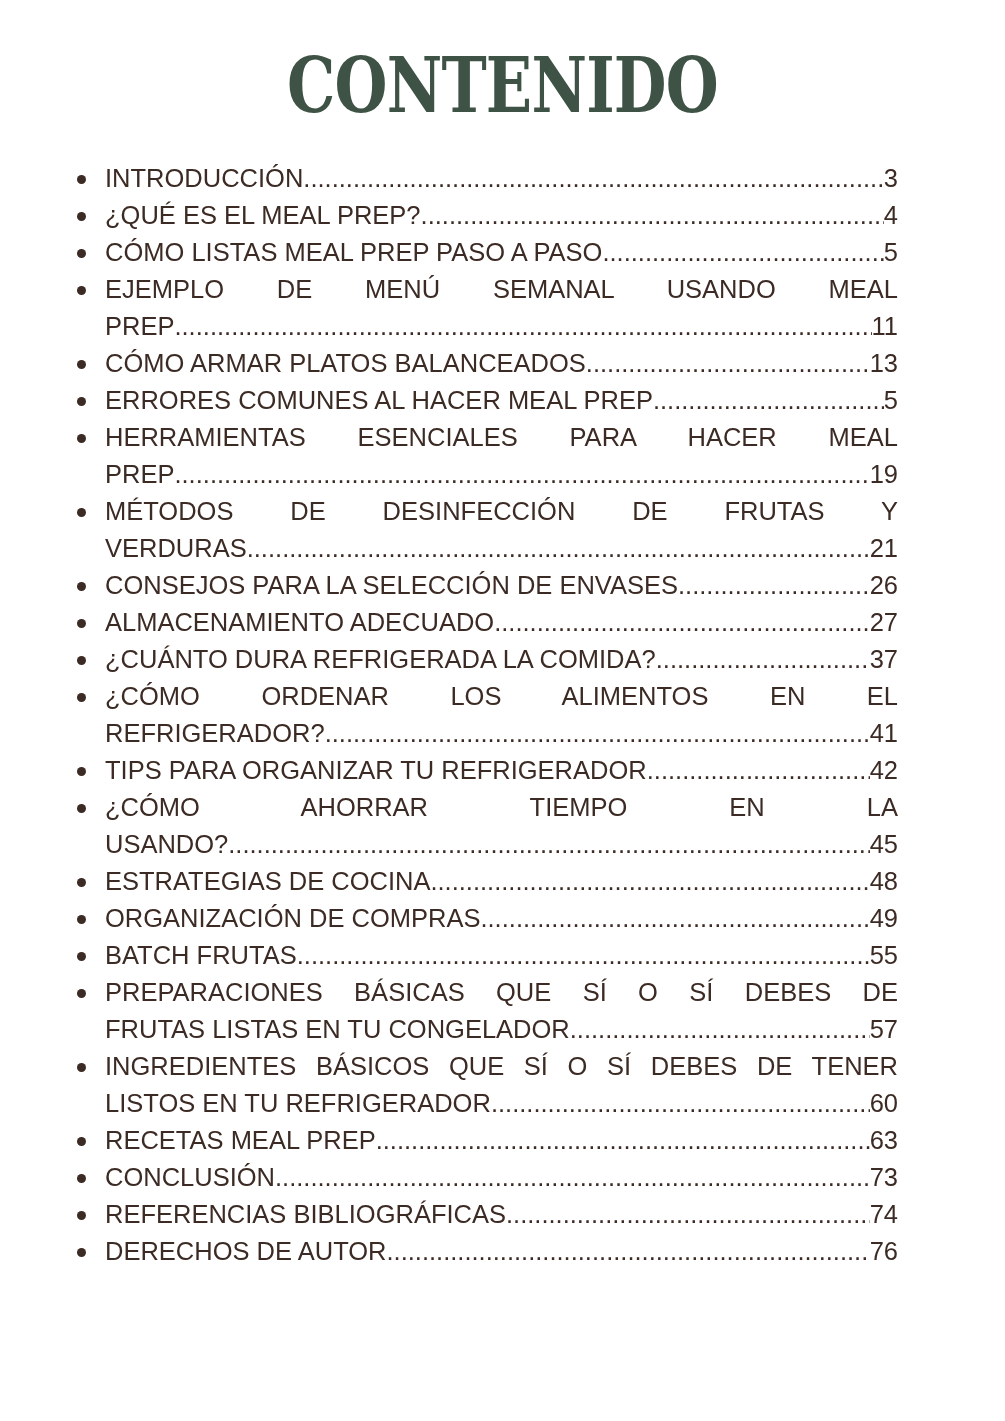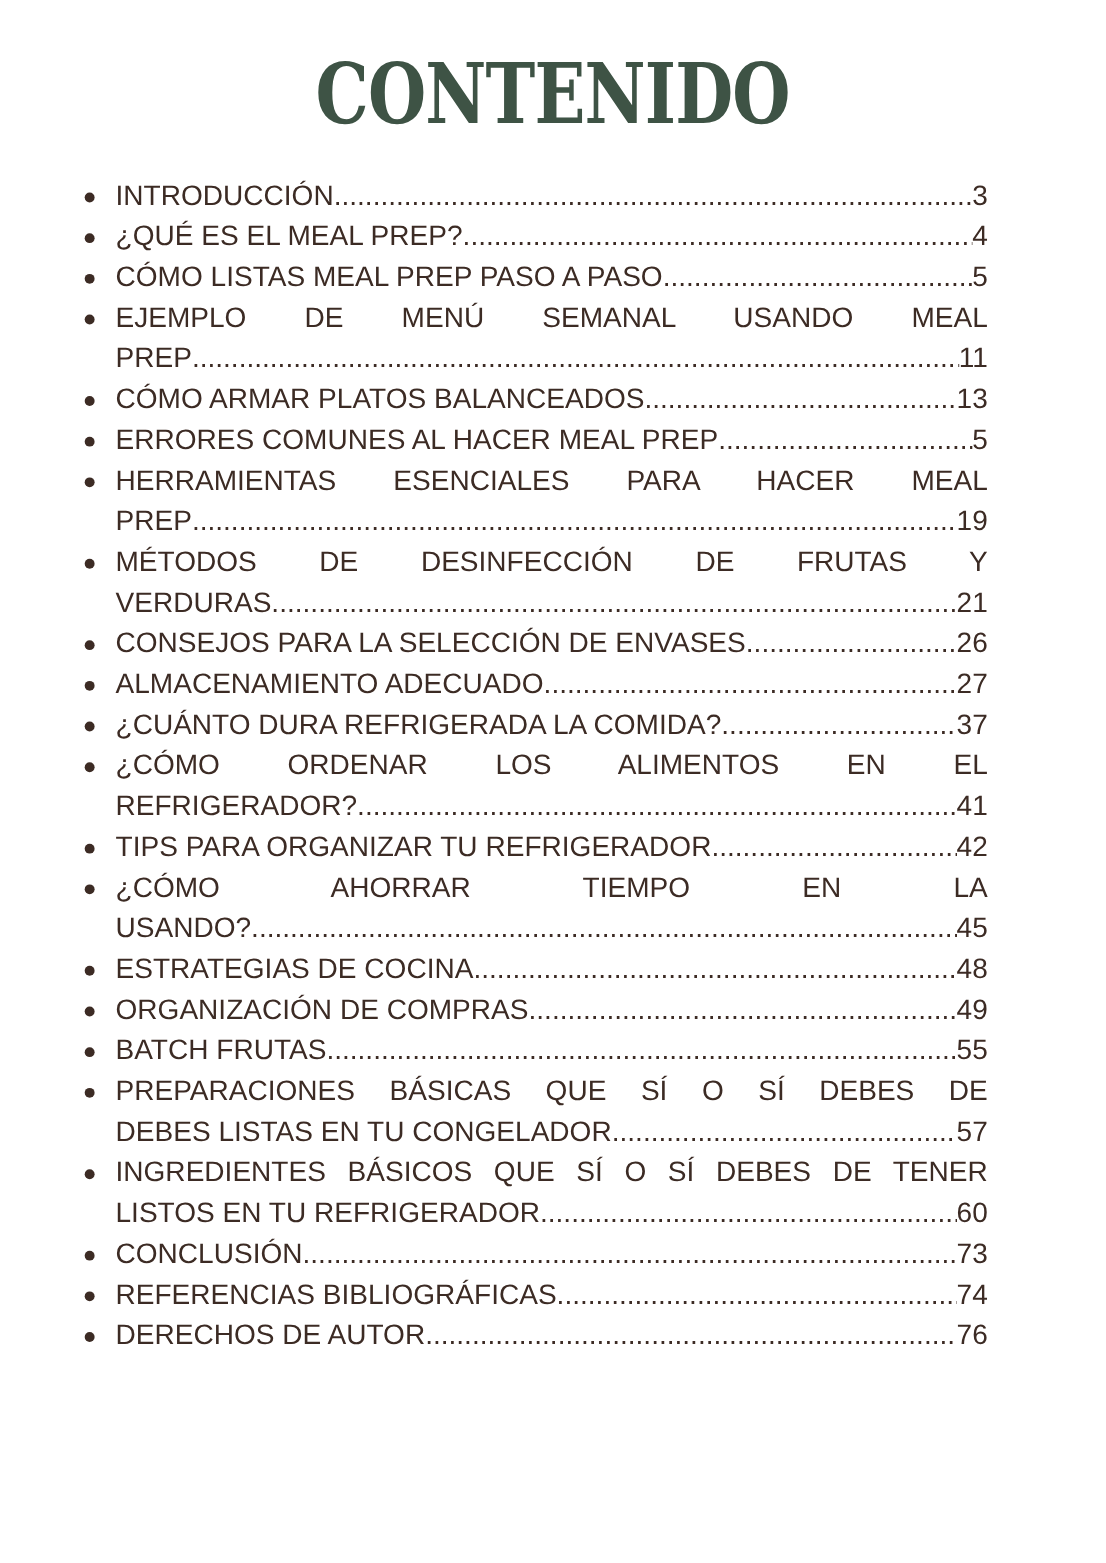--- a/index.html
+++ b/index.html
@@ -266,34 +266,44 @@
             <span class="leader"></span>
             <span class="page-num">55</span>
           </div>
         </div>
   </li>
       <li class="toc-entry">
     <span class="bullet"></span>
     <div class="entry-body">
           <div class="wrap-line">PREPARACIONES BÁSICAS QUE SÍ O SÍ DEBES DE</div>
           <div class="last-line">
-            <span class="t">DEBES LISTAS EN TU CONGELADOR</span>
+            <span class="t">FRUTAS LISTAS EN TU CONGELADOR</span>
             <span class="leader"></span>
             <span class="page-num">57</span>
           </div>
         </div>
   </li>
       <li class="toc-entry">
     <span class="bullet"></span>
     <div class="entry-body">
           <div class="wrap-line">INGREDIENTES BÁSICOS QUE SÍ O SÍ DEBES DE TENER</div>
           <div class="last-line">
             <span class="t">LISTOS EN TU REFRIGERADOR</span>
             <span class="leader"></span>
             <span class="page-num">60</span>
+          </div>
+        </div>
+  </li>
+      <li class="toc-entry">
+    <span class="bullet"></span>
+    <div class="entry-body">
+          <div class="last-line">
+            <span class="t">RECETAS MEAL PREP</span>
+            <span class="leader"></span>
+            <span class="page-num">63</span>
           </div>
         </div>
   </li>
       <li class="toc-entry">
     <span class="bullet"></span>
     <div class="entry-body">
           <div class="last-line">
             <span class="t">CONCLUSIÓN</span>
             <span class="leader"></span>
             <span class="page-num">73</span>

